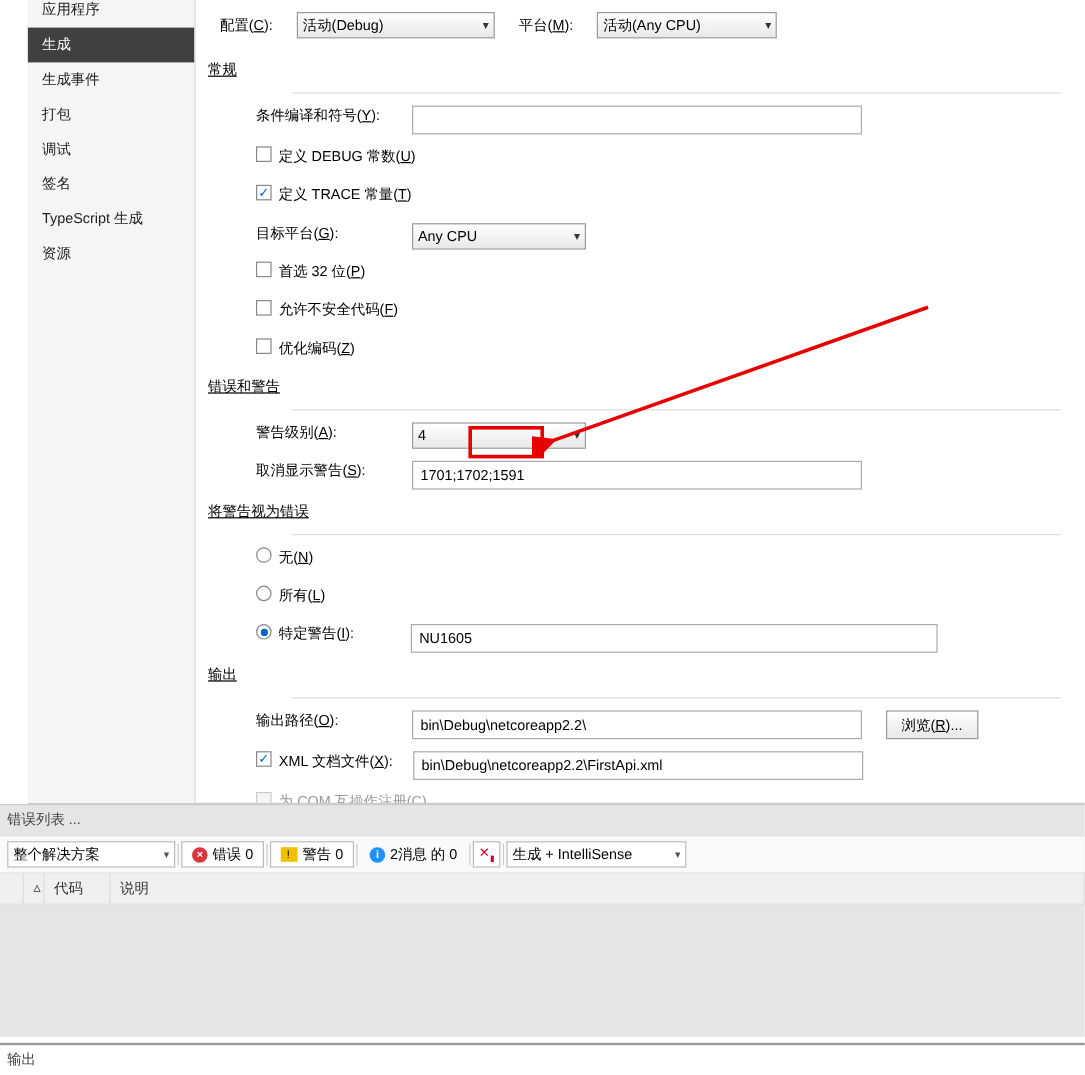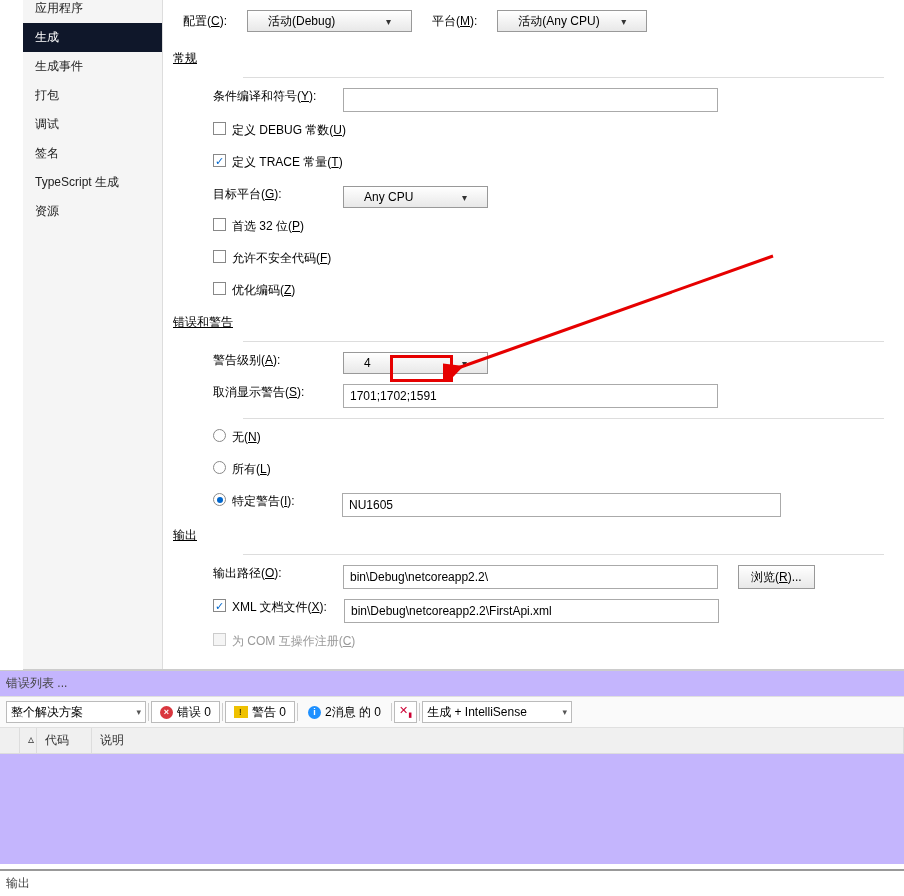--- a/index.html
+++ b/index.html
@@ -25,21 +25,21 @@
       border-right: 1px solid #ddd;
       overflow: hidden;
     }
     .sidebar-item {
       padding: 6px 12px;
       cursor: pointer;
       font-size: 12px;
       color: #222;
     }
     .sidebar-item.active {
-      background: #0f172a;
+      background: #404040;
       color: #fff;
       position: relative;
     }
     .sidebar-item.active::after {
       content: "";
       position: absolute;
       right: -10px;
       top: 50%;
       transform: translateY(-50%);
       border-left: 10px solid #0078d7;
@@ -55,21 +55,21 @@
     .top-row {
       display: flex;
       gap: 20px;
       align-items: center;
       margin-bottom: 18px;
     }
     .top-label { font-size: 12px; }
     .dropdown {
       border: 1px solid #999;
       background: linear-gradient(#fff,#e8e8e8);
-      padding: 2px 20px;
+      padding: 2px 4px;
       height: 22px;
       font-size: 12px;
       display: flex;
       align-items: center;
       justify-content: space-between;
       cursor: pointer;
     }
     .dropdown-arrow { font-size: 10px; color: #333; margin-left: 4px; }
     .section-title {
       font-size: 12px;
@@ -145,21 +145,21 @@
       border-top: 1px solid #ddd;
       margin: 4px 0 4px 60px;
     }
     .annotation-box {
       position: absolute;
       border: 3px solid #e60000;
       pointer-events: none;
     }
     .error-panel {
       border-top: 1px solid #ccc;
-      background: #c4b5fd;
+      background: #e5e5e5;
     }
     .panel-title {
       font-size: 12px;
       padding: 4px 6px;
       color: #444;
       border-bottom: 1px solid #e0e0e0;
     }
     .toolbar {
       display: flex;
       align-items: center;
@@ -310,20 +310,21 @@
       </div>
     </div>
 
     <div class="form-row">
       <div class="form-label">
         <span>取消显示警告(</span><span class="u">S</span><span>):</span>
       </div>
       <input class="text-input" style="width: 375px;" value="1701;1702;1591">
     </div>
 
+    <div class="section-title">将警告视为错误</div>
     <hr class="hr-line">
 
     <div class="form-row">
       <span class="radio"></span>
       <span><span>无(</span><span class="u">N</span><span>)</span></span>
     </div>
     <div class="form-row">
       <span class="radio"></span>
       <span><span>所有(</span><span class="u">L</span><span>)</span></span>
     </div>

